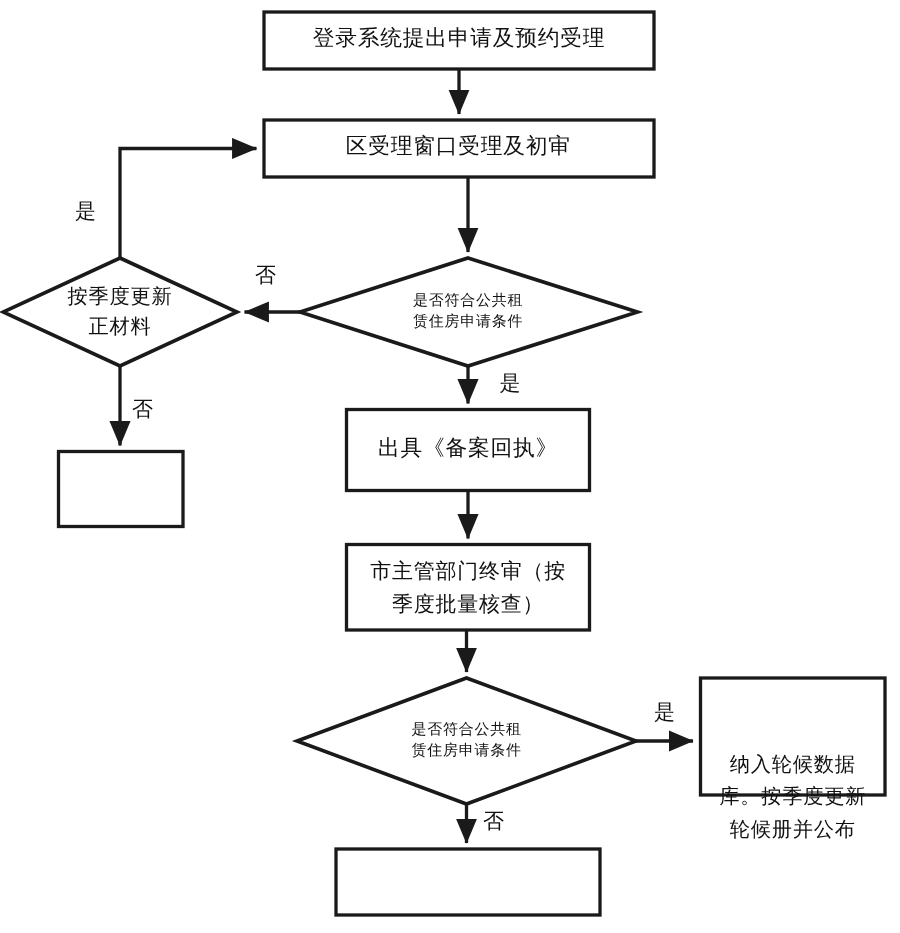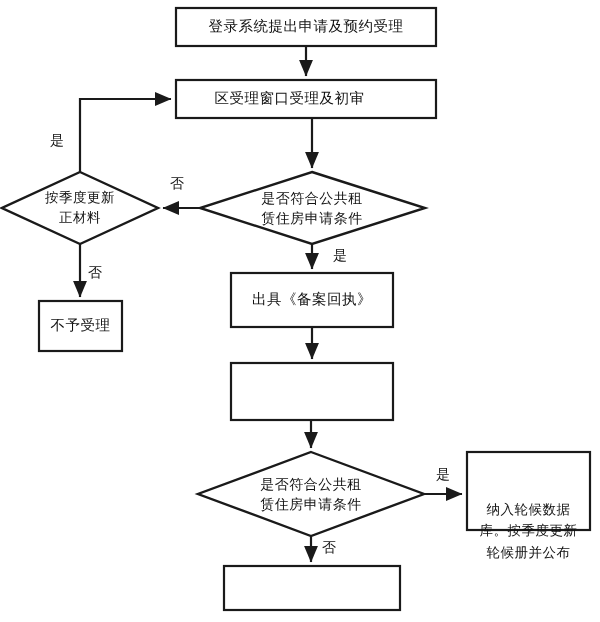--- a/index.html
+++ b/index.html
@@ -49,21 +49,21 @@
     text-align: center;
     color: #111111;
     font-family: "Liberation Sans", "DejaVu Sans", sans-serif;
     font-size: 14.5px;
     line-height: 1.5;
     letter-spacing: 0.5px;
     white-space: pre-line;
     pointer-events: none;
   }
   .node-text.diamond-text {
-    font-size: 14px;
+    font-size: 10px;
     line-height: 1.45;
   }
   .node-text.small-diamond-text {
     font-size: 13.5px;
     line-height: 1.45;
   }
   .node-text.multi {
     font-size: 14px;
     line-height: 1.55;
   }
@@ -129,32 +129,33 @@
 
     <path class="connector" d="M311,420 L311,448" marker-end="url(#arrow)"></path>
 
     <path class="connector" d="M424,494 L462,494" marker-end="url(#arrow)"></path>
 
     <path class="connector" d="M311,536 L311,562" marker-end="url(#arrow)"></path>
   </svg>
 
   <div class="node-text" style="left:176px; top:8px; width:260px; height:38px;">登录系统提出申请及预约受理</div>
 
-  <div class="node-text" style="left:176px; top:80px; width:227px; height:38px;">区受理窗口受理及初审</div>
+  <div class="node-text" style="left:192px; top:80px; width:227px; height:38px;">区受理窗口受理及初审</div>
 
   <div class="node-text small-diamond-text" style="left:20px; top:176px; width:120px; height:64px;">按季度更新
 正材料</div>
 
-  <div class="node-text" style="left:39px; top:301px; width:83px; height:50px;">不予受理</div>
 
   <div class="node-text diamond-text" style="left:232px; top:176px; width:160px; height:64px;">是否符合公共租
 赁住房申请条件</div>
 
   <div class="node-text" style="left:231px; top:273px; width:162px; height:54px;">出具《备案回执》</div>
 
+  <div class="node-text multi" style="left:231px; top:363px; width:162px; height:57px;">市主管部门终审（按
+季度批量核查）</div>
 
   <div class="node-text diamond-text" style="left:231px; top:462px; width:160px; height:64px;">是否符合公共租
 赁住房申请条件</div>
 
   <div class="node-text rightbox-text" style="left:467px; top:452px; width:123px; height:78px;">纳入轮候数据
 库。按季度更新
 轮候册并公布</div>
 
 
   <div class="edge-label" style="left:50px; top:133px;">是</div>

